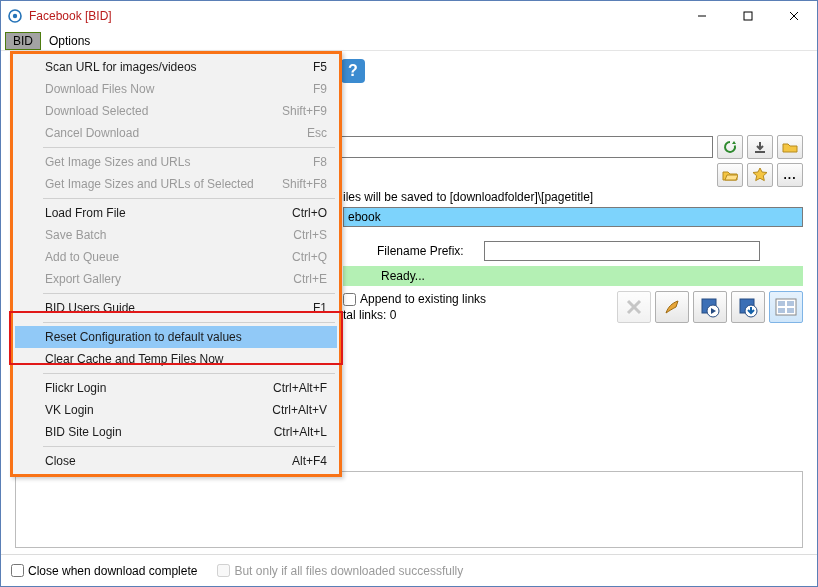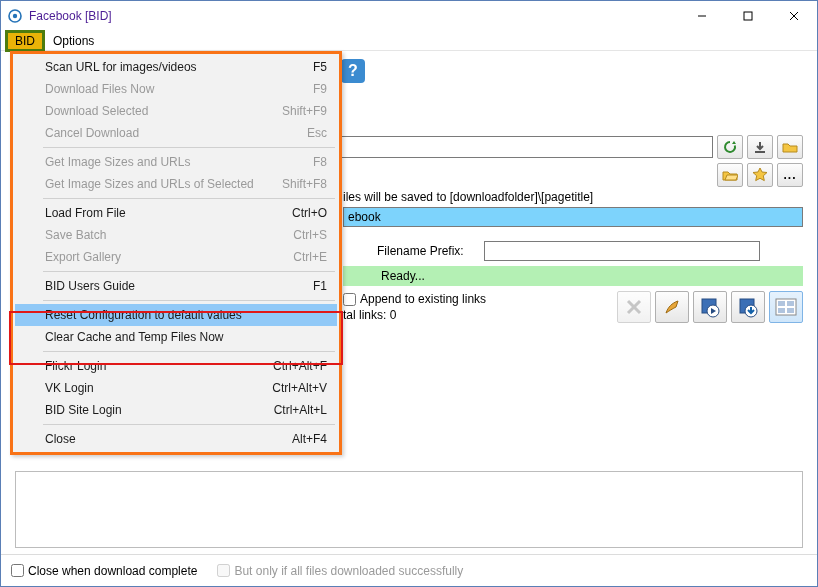--- a/index.html
+++ b/index.html
@@ -15,21 +15,21 @@
     border: 1px solid #5a7fb6;
     position: relative;
     background: #fff;
     overflow: hidden;
   }
   .titlebar {
     height: 30px;
     display: flex;
     align-items: center;
     padding-left: 6px;
-    color: #4c1d95;
+    color: #b91c1c;
     background: #fff;
   }
   .titlebar .app-icon {
     width: 16px; height: 16px;
     margin-right: 6px;
     display: flex; align-items: center; justify-content: center;
   }
   .titlebar .title-text { flex: 1; font-size: 12px; }
   .winbtns { display: flex; }
   .winbtn {
@@ -44,22 +44,22 @@
     display: flex;
     align-items: center;
     padding-left: 4px;
     border-bottom: 1px solid #e5e5e5;
   }
   .menubar .menuitem {
     padding: 2px 8px;
     font-size: 12px;
   }
   .menubar .menuitem.active {
-    background: #eab308;
-    border: 3px solid #4d7c0f;
+    background: #a3a3a3;
+    border: 1px solid #4d7c0f;
     padding: 1px 7px;
   }
 
   
   .dropdown {
     position: absolute;
     left: 9px; top: 50px;
     width: 332px;
     background: #f2f2f2;
     border: 3px solid #f97316;
@@ -422,20 +422,24 @@
     <div class="dd-sep"></div>
     <div class="dd-item">
       <span>Load From File</span>
       <span class="shortcut">Ctrl+O</span>
     </div>
     <div class="dd-item disabled">
       <span>Save Batch</span>
       <span class="shortcut">Ctrl+S</span>
     </div>
     <div class="dd-item disabled">
+      <span>Add to Queue</span>
+      <span class="shortcut">Ctrl+Q</span>
+    </div>
+    <div class="dd-item disabled">
       <span>Export Gallery</span>
       <span class="shortcut">Ctrl+E</span>
     </div>
     <div class="dd-sep"></div>
     <div class="dd-item">
       <span>BID Users Guide</span>
       <span class="shortcut">F1</span>
     </div>
     <div class="dd-sep"></div>
     <div class="dd-item highlight">

